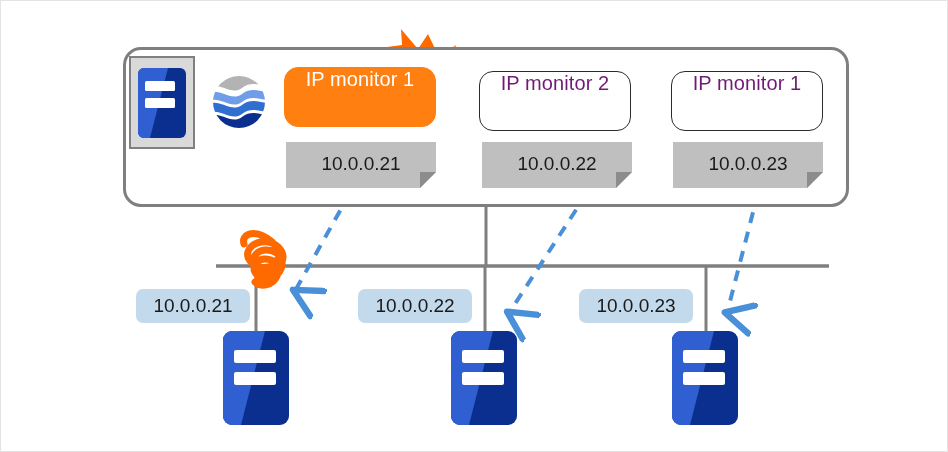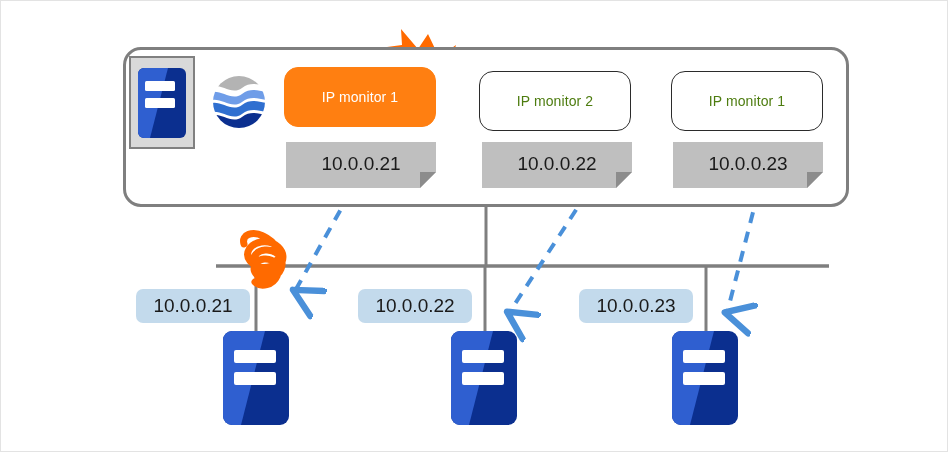--- a/index.html
+++ b/index.html
@@ -39,34 +39,34 @@
 
   
   .srv{position:relative;display:block;}
 
   
   .monitor{
     position:absolute;
     width:152px;height:60px;
     border-radius:14px;
     box-sizing:border-box;
-    display:flex;align-items:center;justify-content:center;
-    font-size:14px;
+    display:flex;align-items:flex-start;justify-content:center;
+    font-size:20px;
     letter-spacing:.1px;
     white-space:nowrap;
   }
   .monitor.active{
     background:#ff7f11;
     border:1px solid #ff7f11;
     color:#ffffff;
   }
   .monitor.idle{
     background:#ffffff;
     border:1.5px solid #2b2b2b;
-    color:#4d7c0f;
+    color:#701a75;
   }
   .m1{left:283px;top:66px;}
   .m2{left:478px;top:70px;}
   .m3{left:670px;top:70px;}
 
   
   .note{
     position:absolute;
     width:150px;height:46px;
   }

